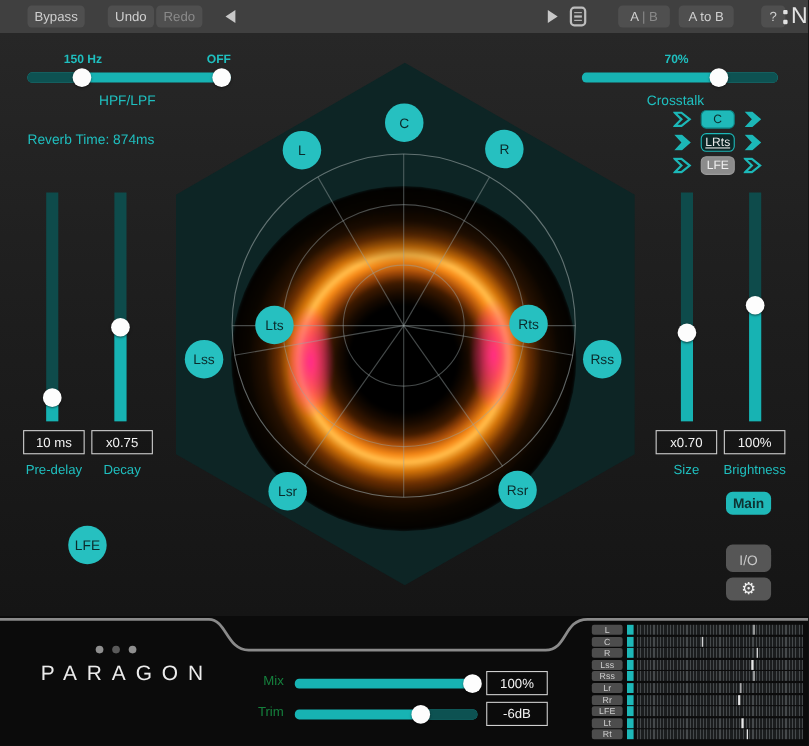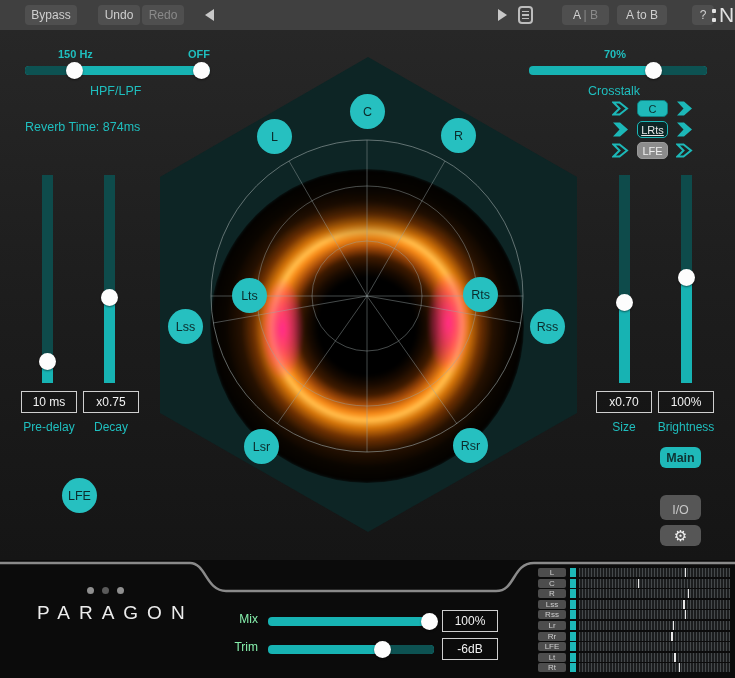--- a/index.html
+++ b/index.html
@@ -78,21 +78,21 @@
   
   .bottombar { position:absolute; left:0; top:560px; width:735px; height:118px; background:#0b0b0b; }
   .brand { position:absolute; left:28px; top:22px; width:155px; text-align:center; }
   .brand-line { font-size:27px; letter-spacing:0; }
   .brand-nu { color:#a8a8a8; } .brand-gen { color:#585858; } .brand-audio { color:#8f8f8f; }
   .brand-dots { display:flex; gap:8px; justify-content:center; margin-top:5px; }
   .brand-dots i { width:7px; height:7px; border-radius:50%; }
   .brand-dots i:nth-child(1){background:#8f8f8f;} .brand-dots i:nth-child(2){background:#5a5a5a;} .brand-dots i:nth-child(3){background:#8f8f8f;}
   .product { margin-top:8px; color:#ececec; font-size:19px; letter-spacing:9px; text-indent:9px; }
 
-  .out-lab { position:absolute; font-size:12px; color:#86efac; width:30px; text-align:right; }
+  .out-lab { position:absolute; font-size:12px; color:#15803d; width:30px; text-align:right; }
   .out-box { position:absolute; left:442px; width:56px; height:22px; border:1px solid #cfcfcf; color:#f2f2f2;
              font-size:12px; text-align:center; line-height:20px; background:transparent; cursor:text; }
 
   
   .meters { position:absolute; left:538px; top:8px; display:flex; flex-direction:column; gap:1.6px; }
   .meter-row { display:flex; align-items:center; gap:3px; height:9px; }
   .m-chip { width:28px; height:9px; background:#4d4d4d; border-radius:2px; color:#cfcfcf; font-size:8px;
             display:flex; align-items:center; justify-content:center; }
   .m-teal { width:6px; height:9px; background:#1db8b8; margin-left:1px; }
   .m-seg { position:relative; width:151px; height:9px; background:repeating-linear-gradient(90deg,#45494b 0 1px,#1b1d1e 1px 3px); }

